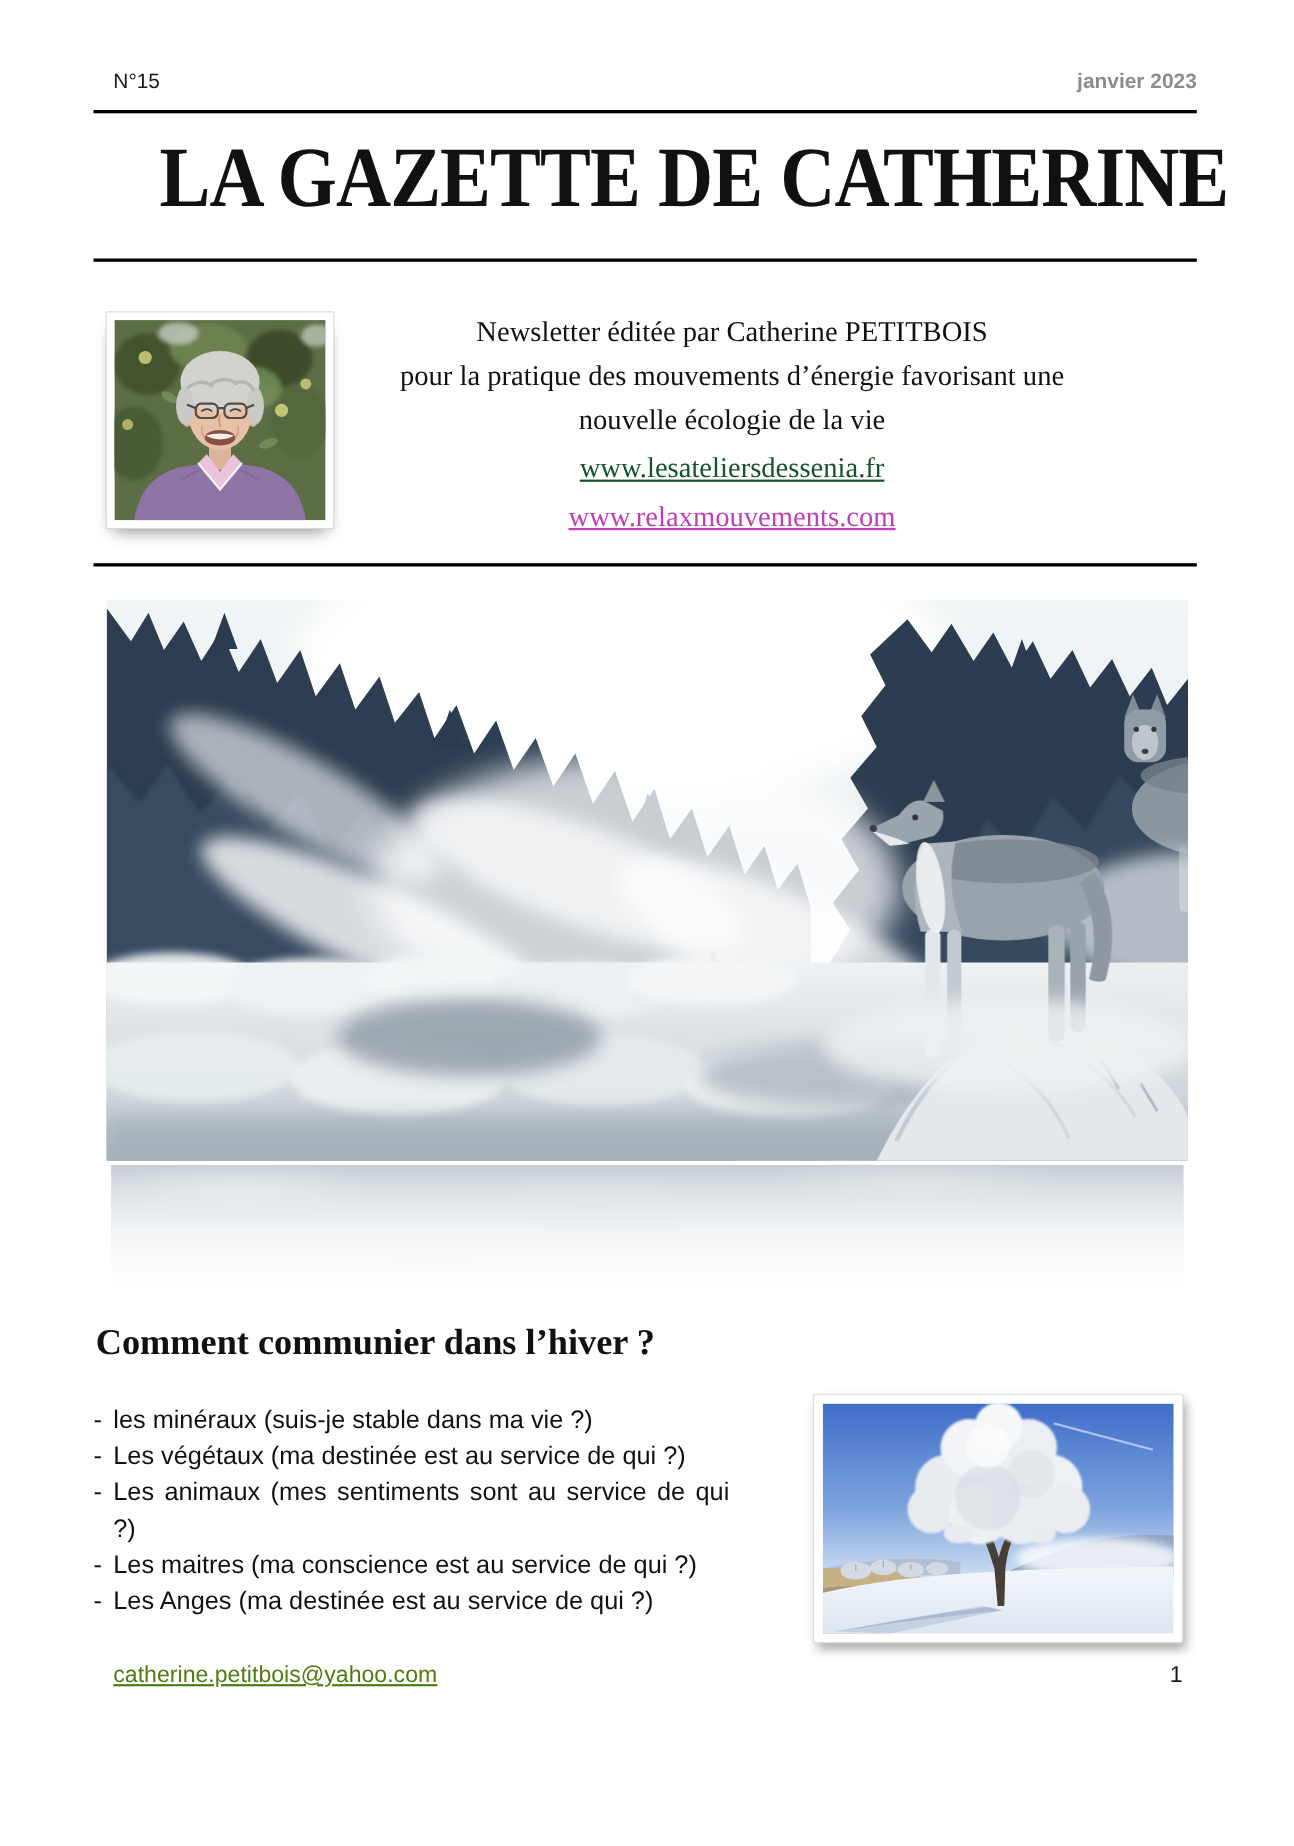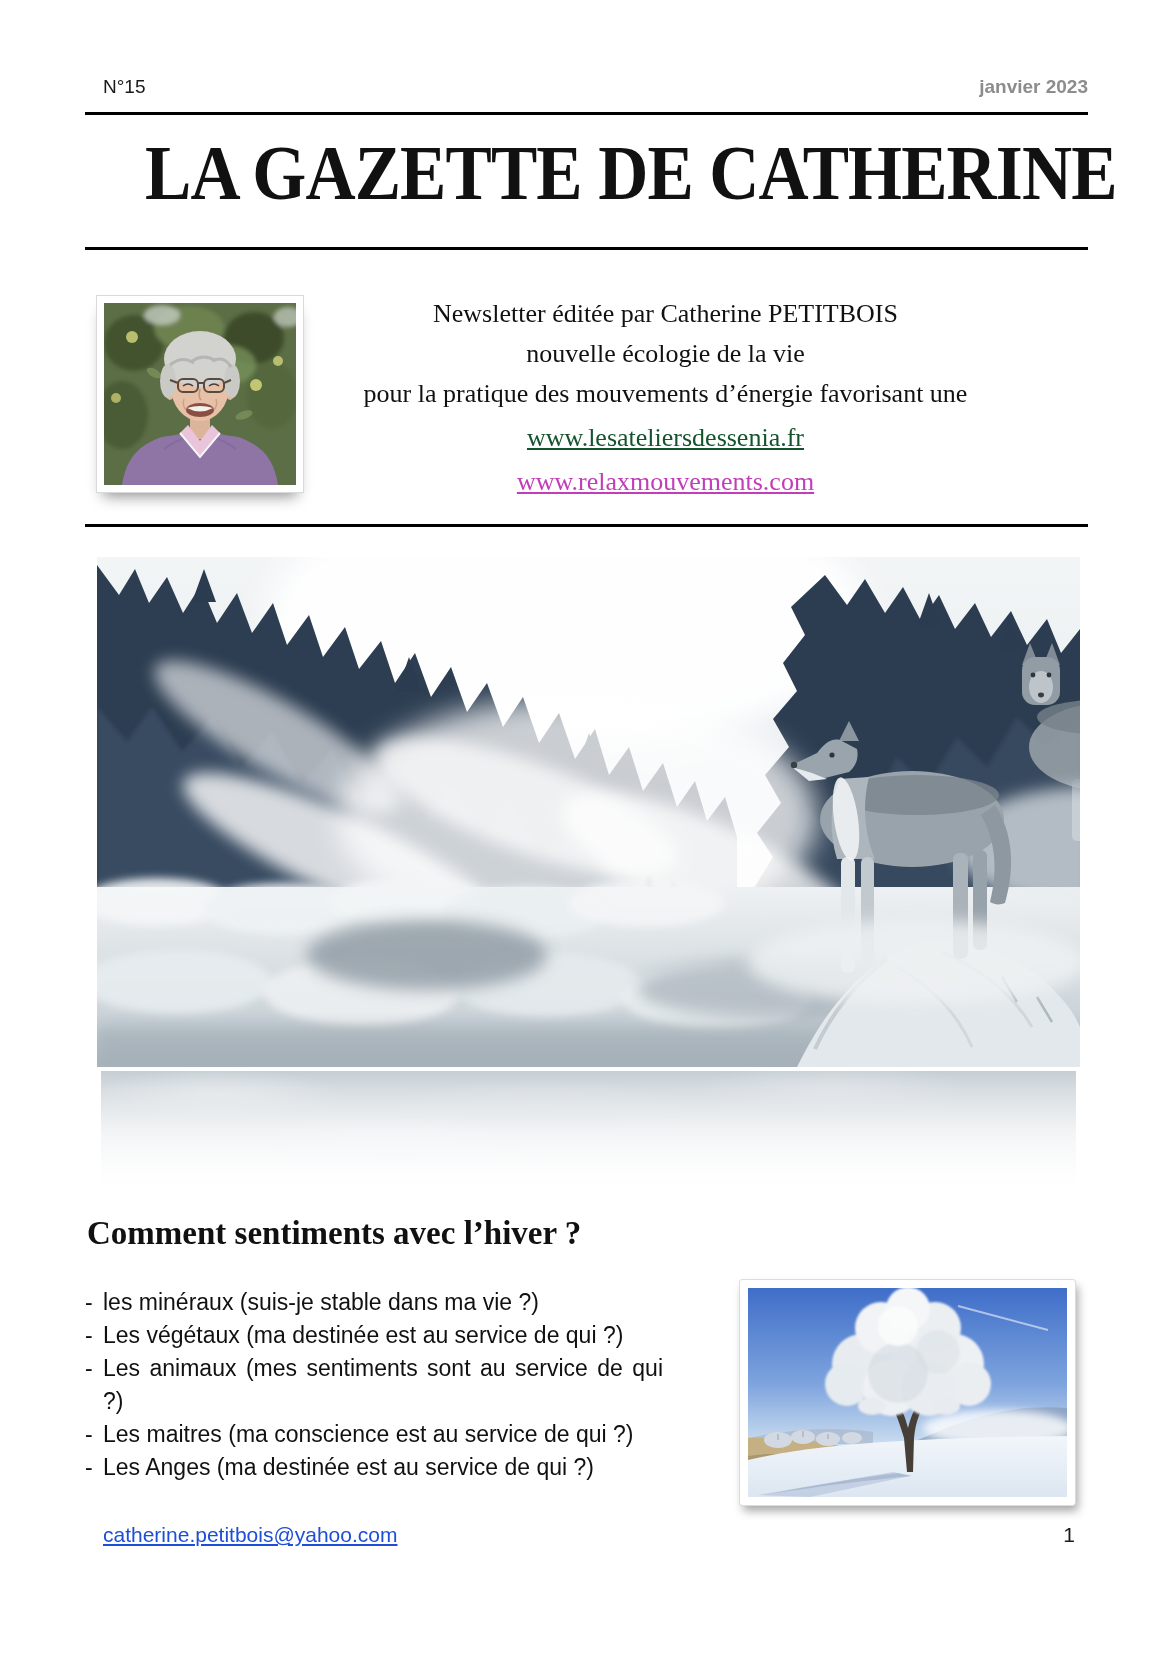--- a/index.html
+++ b/index.html
@@ -1,17 +1,17 @@
 <!DOCTYPE html>
 <html lang="fr"><head>
 <meta charset="utf-8">
 <style>
   html,body{margin:0;padding:0;background:#ffffff;}
   body{font-family:"Liberation Sans",sans-serif;color:#111;}
-  .page{position:relative;width:1176px;height:1642px;margin:12px auto;background:#fff;
+  .page{position:relative;width:1176px;height:1642px;margin:0 auto;background:#fff;
         box-sizing:border-box;padding:64px 88px 0 85px;overflow:hidden;}
 
   
   .masthead-row{display:flex;justify-content:space-between;align-items:flex-start;
                 padding-left:18px;line-height:22px;font-size:19px;}
   .issue{color:#1a1a1a;}
   .date{color:#8c8c8c;font-weight:bold;text-align:center;}
   .rule{border:none;border-top:3px solid #000;margin:14px 0 0 0;}
   .title-wrap{text-align:center;margin:0;padding:12px 0 14px 0;}
   .title{display:inline-block;font-family:"Liberation Serif",serif;font-weight:bold;
@@ -52,21 +52,21 @@
   .regnes li{position:relative;padding-left:18px;text-align:justify;}
   .regnes li::before{content:"-";position:absolute;left:0;top:0;}
   .tree-frame{margin:-6px 13px 0 auto;background:#fff;border:8px solid #fff;
               outline:1px solid #dcdcdc;border-radius:2px;
               box-shadow:3px 6px 10px rgba(0,0,0,.35);}
   .tree-frame svg{display:block;}
 
   
   .page-footer{display:flex;justify-content:space-between;align-items:baseline;
                margin-top:17px;padding:0 13px 0 18px;font-size:21px;line-height:26px;}
-  .email{color:#1d4ed8;text-decoration:underline;}
+  .email{color:#4d7c0f;text-decoration:underline;}
   .page-number{color:#1a1a1a;}
 </style>
 </head>
 <body>
 
 <div class="page">
 
   <div class="masthead-row">
     <span class="issue">N°15</span>
     <span class="date">janvier 2023</span>
@@ -121,22 +121,22 @@
         <path d="M94,80 L100,80 M74,80 L66,77 M120,80 L127,77" stroke="#584a41" stroke-width="2"></path>
         <path d="M79,83 Q84,79 89,83 M105,83 Q110,79 115,83" stroke="#4a3b33" stroke-width="1.6" fill="none"></path>
         <path d="M96,86 Q94,94 97,97" stroke="#c79878" stroke-width="1.6" fill="none"></path>
         <ellipse cx="96" cy="107" rx="14" ry="7" fill="#8a4f42"></ellipse>
         <path d="M83,105 Q96,112 109,105 Q96,101 83,105 Z" fill="#f4f1ea"></path>
         <path d="M80,96 Q78,102 82,107 M112,96 Q114,102 110,107" stroke="#cf9f82" stroke-width="1.4" fill="none"></path>
       </svg>
     </figure>
     <div class="intro-text">
       <p>Newsletter éditée par Catherine PETITBOIS</p>
+      <p>pour la pratique des mouvements d’énergie favorisant une</p>
       <p>nouvelle écologie de la vie</p>
-      <p>pour la pratique des mouvements d’énergie favorisant une</p>
       <p><a href="#" class="site-link link-blue">www.lesateliersdessenia.fr</a></p>
       <p><a href="#" class="site-link link-magenta">www.relaxmouvements.com</a></p>
     </div>
   </div>
   <hr class="rule" style="margin-top:0;">
 
   <figure class="hero" style="margin-bottom:0;" aria-label="Deux loups sur un rocher enneigé dans une vallée de sapins embrumée">
     <svg width="983" height="510" viewBox="0 0 983 510">
       <defs>
         <linearGradient id="skyG" x1="0" y1="0" x2="0" y2="1">
@@ -237,21 +237,21 @@
         <rect x="856" y="296" width="15" height="106" rx="6" fill="#aab3ba"></rect>
         <rect x="876" y="293" width="14" height="100" rx="6" fill="#98a2aa"></rect>
         <path d="M898,248 C915,274 919,308 908,346 C903,348 898,348 893,345 C902,310 897,280 884,258 Z" fill="#8e98a0"></path>
         <ellipse cx="749" cy="262" rx="12" ry="42" fill="#eff2f4" opacity=".9" transform="rotate(-8 749 262)"></ellipse>
       </g>
       <ellipse cx="820" cy="405" rx="170" ry="42" fill="#eef1f3" opacity=".85" filter="url(#b8)"></ellipse>
     </svg>
     <div class="reflection"></div>
   </figure>
 
-  <h2 class="section-heading">Comment sentiments avec l’hiver ?</h2>
+  <h2 class="section-heading">Comment communier dans l’hiver ?</h2>
 
   <div class="columns">
     <ul class="regnes">
       <li>les minéraux (suis-je stable dans ma vie ?)</li>
       <li>Les végétaux (ma destinée est au service de qui ?)</li>
       <li>Les animaux (mes sentiments sont au service de qui ?)</li>
       <li>Les maitres (ma conscience est au service de qui ?)</li>
       <li>Les Anges (ma destinée est au service de qui ?)</li>
     </ul>
     <figure class="tree-frame" aria-label="Arbre givré dans un paysage enneigé sous un ciel bleu">

